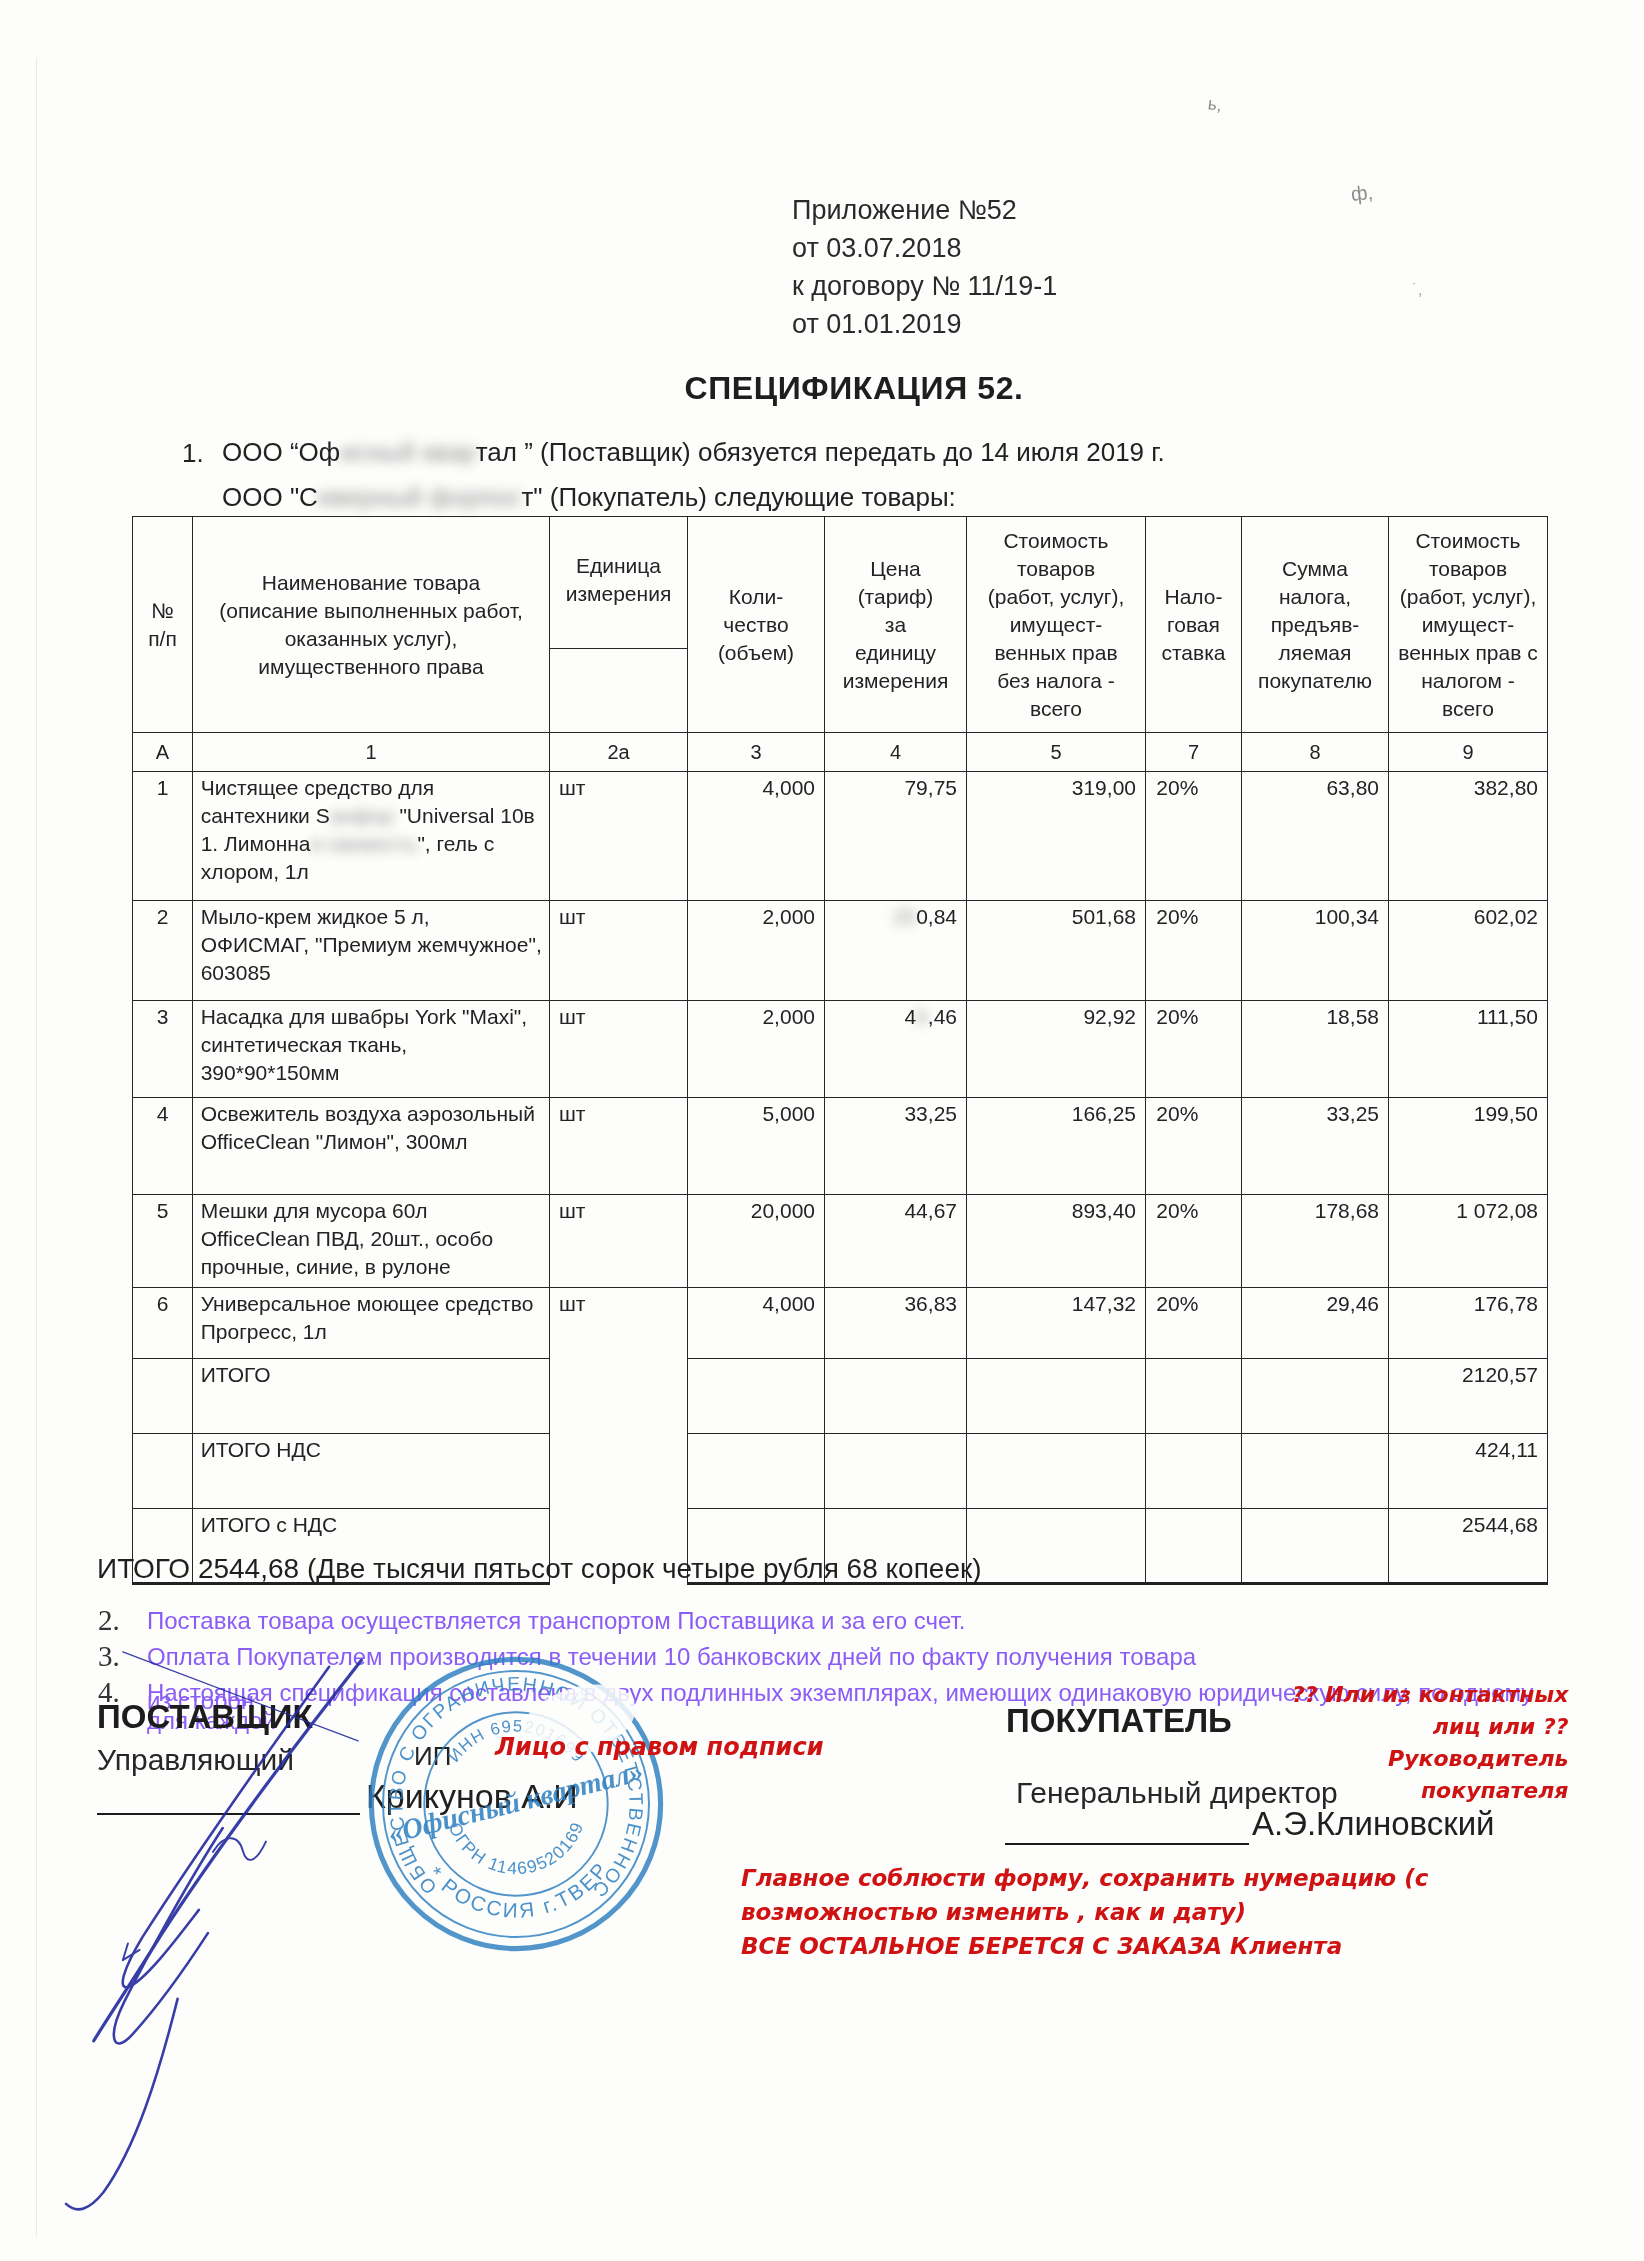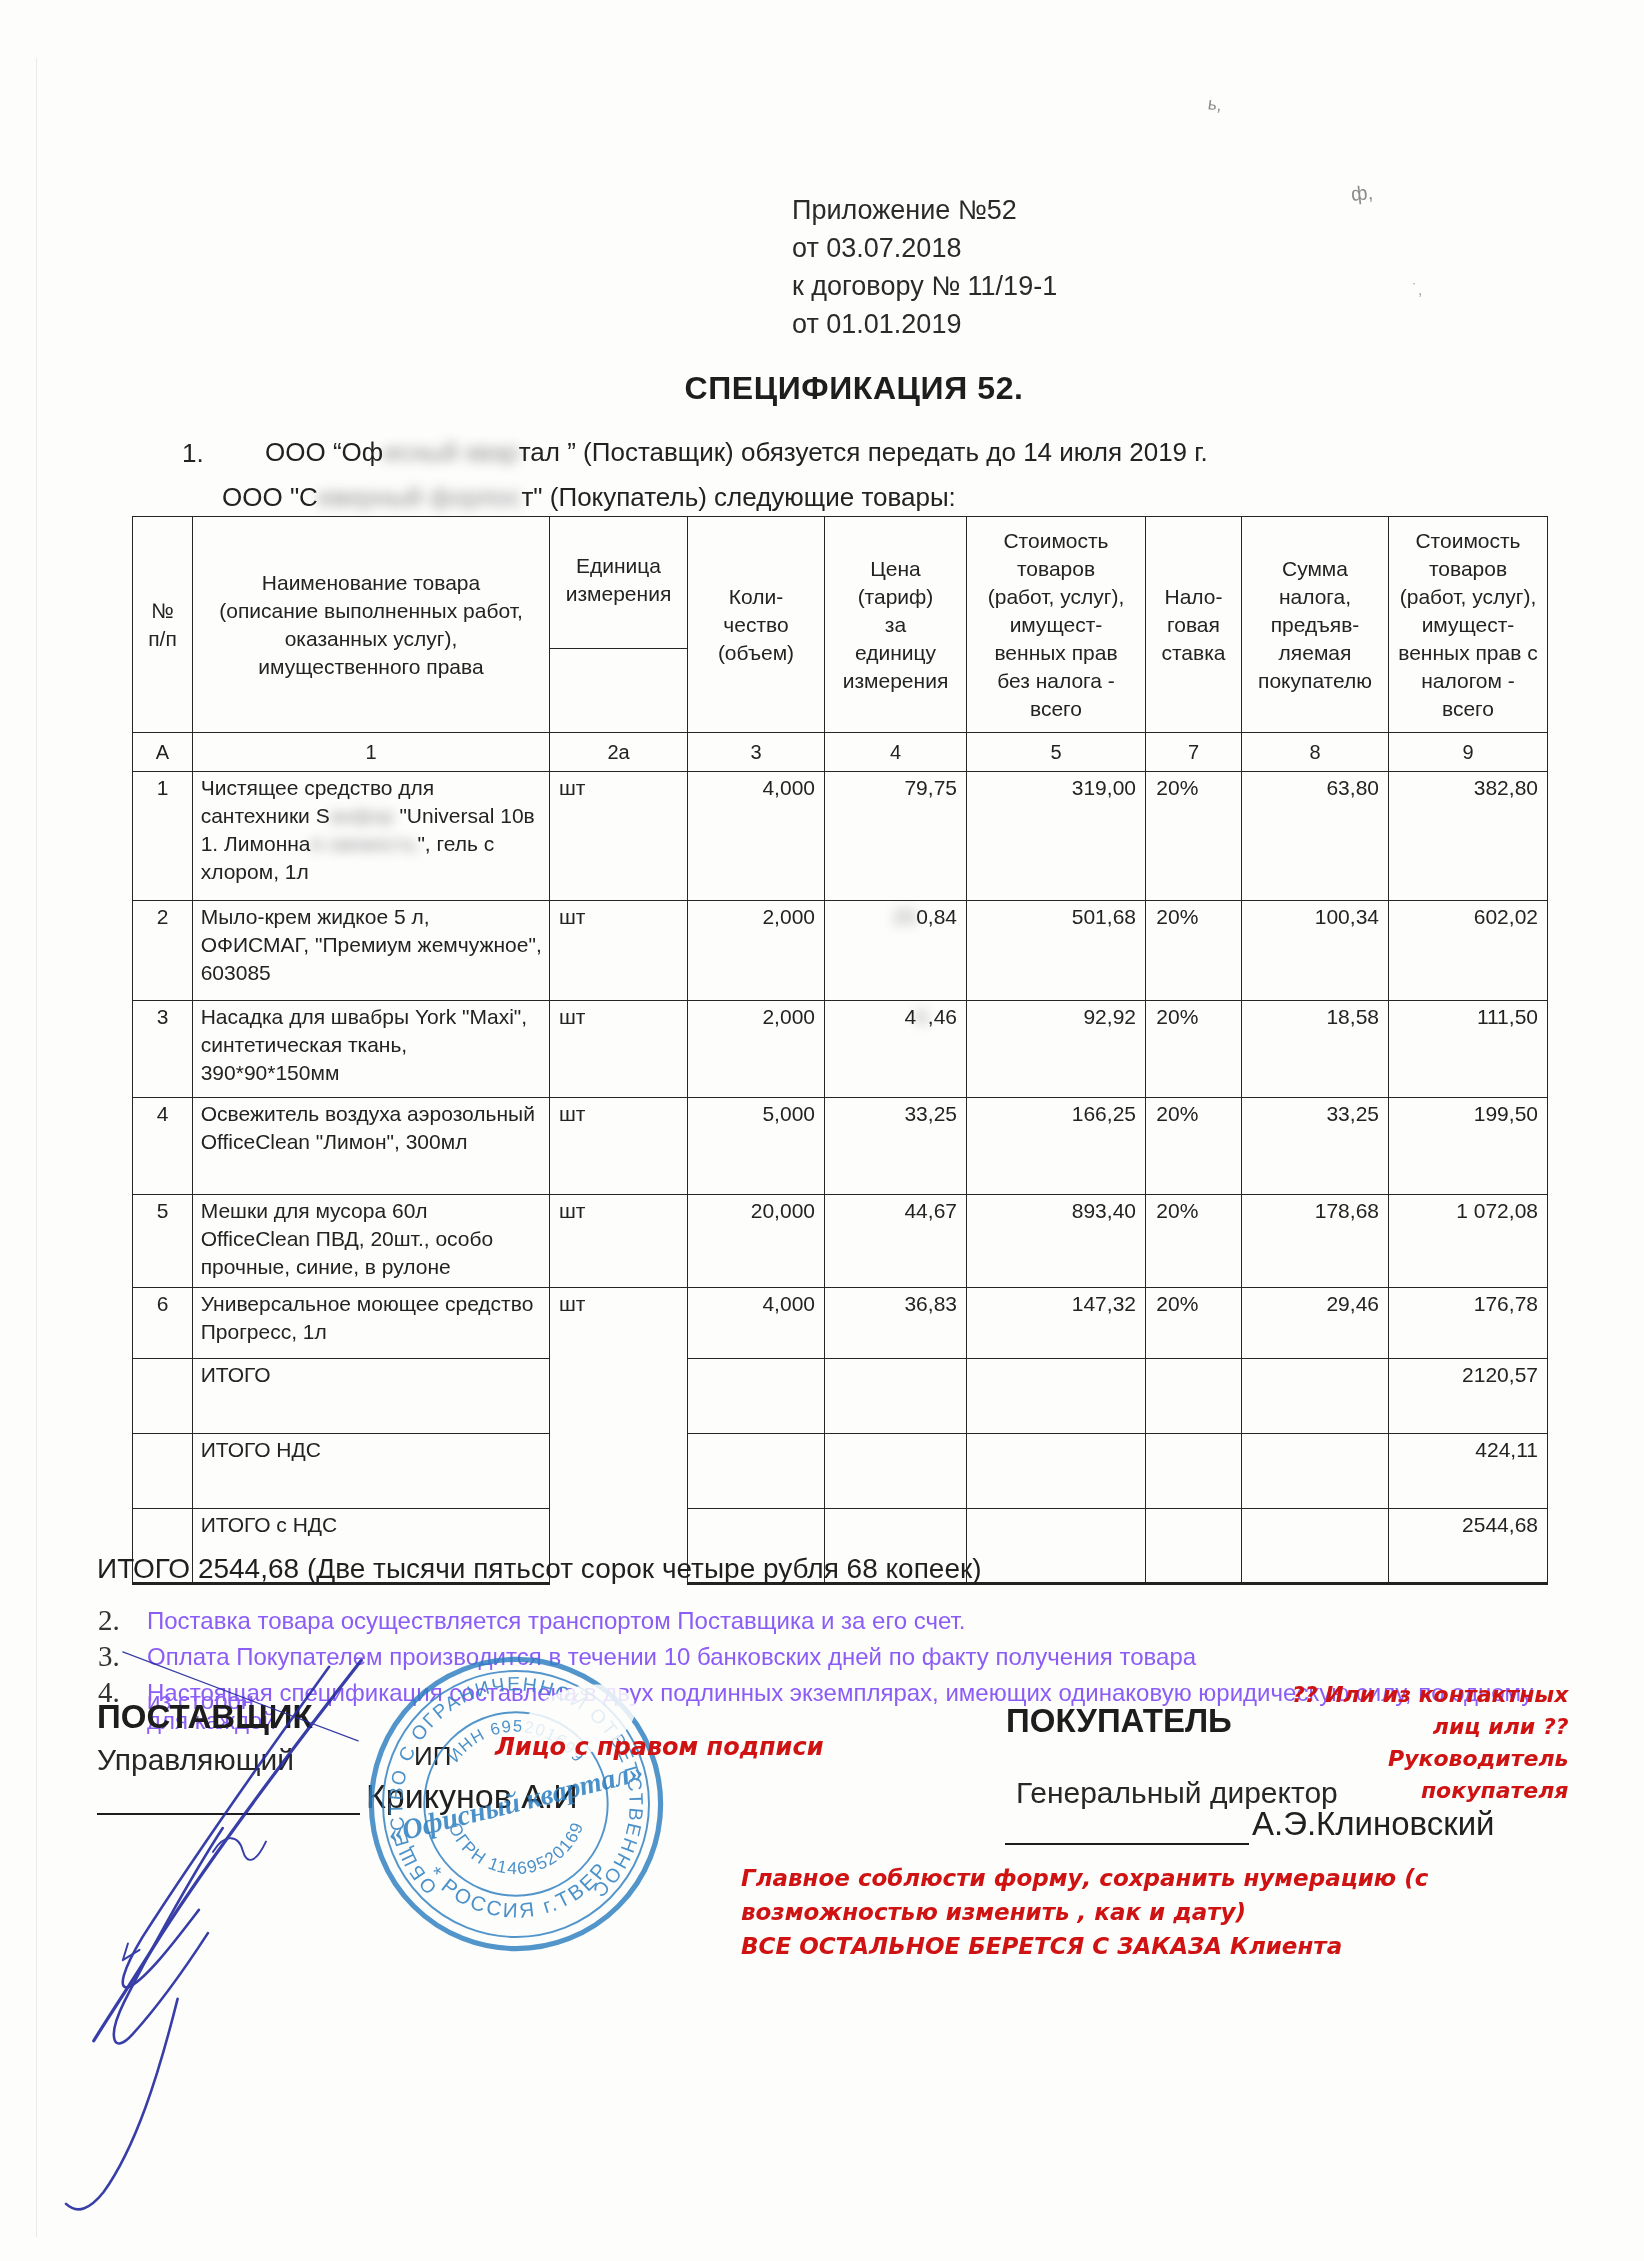--- a/index.html
+++ b/index.html
@@ -7,21 +7,21 @@
     position:relative;width:1644px;height:2261px;background:#fdfdfc;
     font-family:"Liberation Sans",sans-serif;color:#222;overflow:hidden;
   }
   .abs{position:absolute;}
   .pre{white-space:pre-line;}
   
   .appendix{left:792px;top:191px;font-size:27px;line-height:38px;color:#2a2a2a;}
   .doc-title{left:32px;top:370px;width:1644px;text-align:center;font-weight:bold;font-size:32px;letter-spacing:0.6px;color:#1e1e1e;}
   
   .intro-num{left:182px;top:438px;font-size:26px;}
-  .intro-l1{left:222px;top:437px;font-size:26px;margin-left:43px;}
+  .intro-l1{left:222px;top:437px;font-size:26px;}
   .intro-l2{left:222px;top:482px;font-size:26px;}
   .smudge{filter:blur(5.8px);opacity:.5;}
   
   .doc-table{
     position:absolute;left:132px;top:516px;width:1415px;
     border-collapse:collapse;table-layout:fixed;
   }
   .doc-table td,.doc-table th{
     border:1.9px solid #262626;font-weight:normal;
     font-size:21px;line-height:28px;color:#232323;

